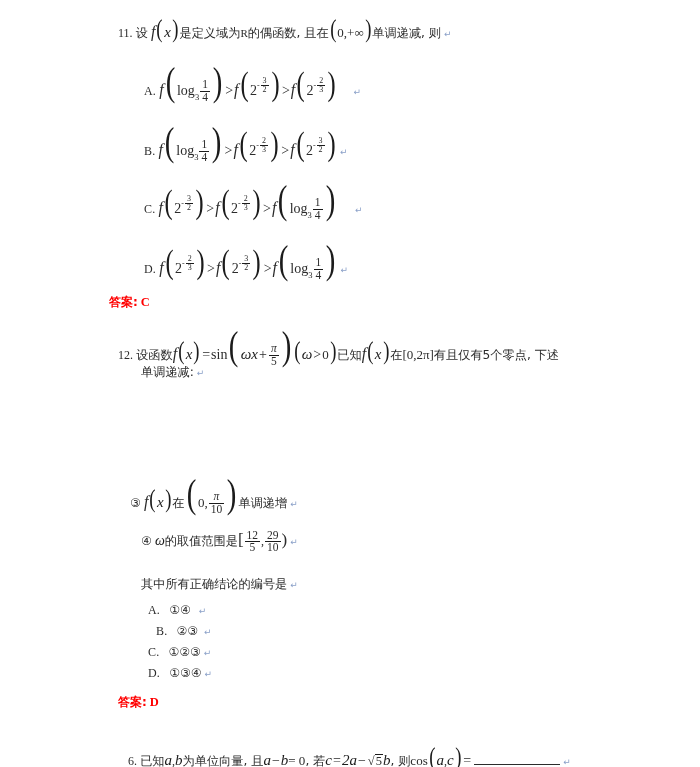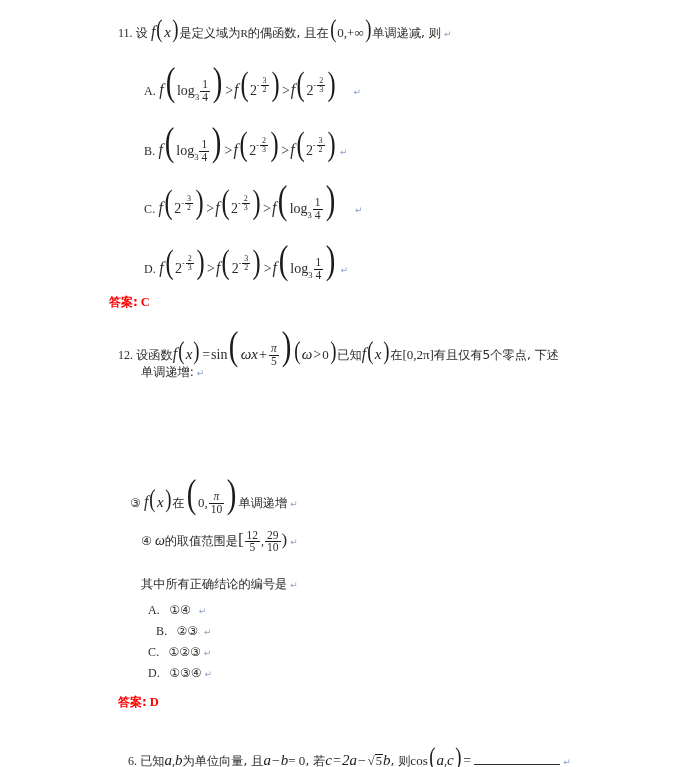--- a/index.html
+++ b/index.html
@@ -228,21 +228,21 @@
   <div class="answer" style="left:109px; top:292px;">
     <span class="lbl">答案:</span><span class="val">C</span>
   </div>
 
   <div class="line" style="left:118px; top:326px;">
     <span class="qnum">12.</span>
     <span class="cn">设函数</span><span class="fn">f</span><span class="paren p-md">(</span><span class="math">x</span><span class="paren p-md">)</span><span class="rel">=</span><span class="mathup" style="font-size:14px;">sin</span><span class="paren p-xl">(</span><span class="math">ω</span><span class="math">x</span><span class="rel">+</span><span class="frac"><span class="num" style="font-style:italic;">π</span><span class="den">5</span></span><span class="paren p-xl">)</span><span class="paren p-md">(</span><span class="math">ω</span><span class="rel">&gt;</span><span class="mathup" style="font-size:13px;">0</span><span class="paren p-md">)</span><span class="cn">已知</span><span class="fn">f</span><span class="paren p-md">(</span><span class="math">x</span><span class="paren p-md">)</span><span class="cn">在</span><span class="mathup" style="font-size:13px;">[0,2π]</span><span class="cn">有且仅有5个零点, 下述</span>
   </div>
 
   <div class="line" style="left:141px; top:366px;">
-    <span class="cn">单调递增:</span><span class="ret">↵</span>
+    <span class="cn">单调递减:</span><span class="ret">↵</span>
   </div>
 
 
 
   <div class="line" style="left:130px; top:474px;">
     <span class="circnum">③</span>
     <span class="fn">f</span><span class="paren p-md">(</span><span class="math">x</span><span class="paren p-md">)</span><span class="cn">在</span><span class="paren p-xl">(</span><span class="mathup" style="font-size:13px;">0,</span><span class="frac"><span class="num" style="font-style:italic;">π</span><span class="den">10</span></span><span class="paren p-xl">)</span><span class="cn">单调递增</span><span class="ret">↵</span>
   </div>
 
   <div class="line" style="left:141px; top:530px;">

